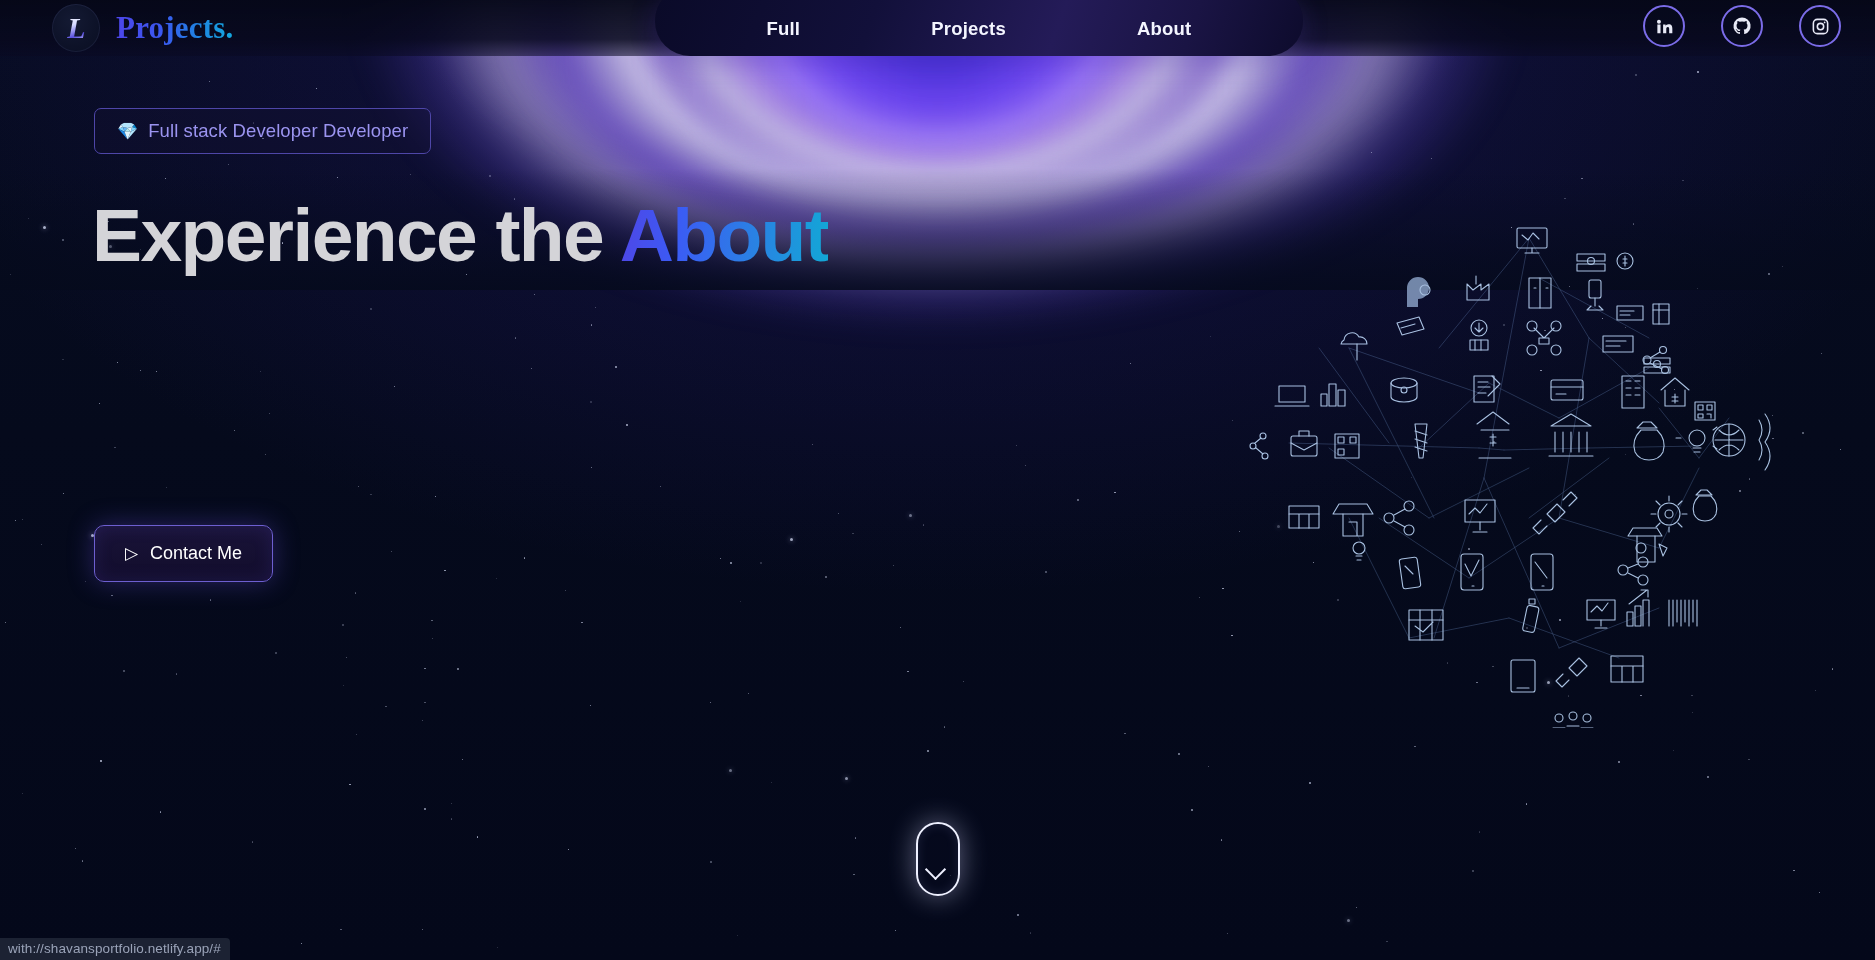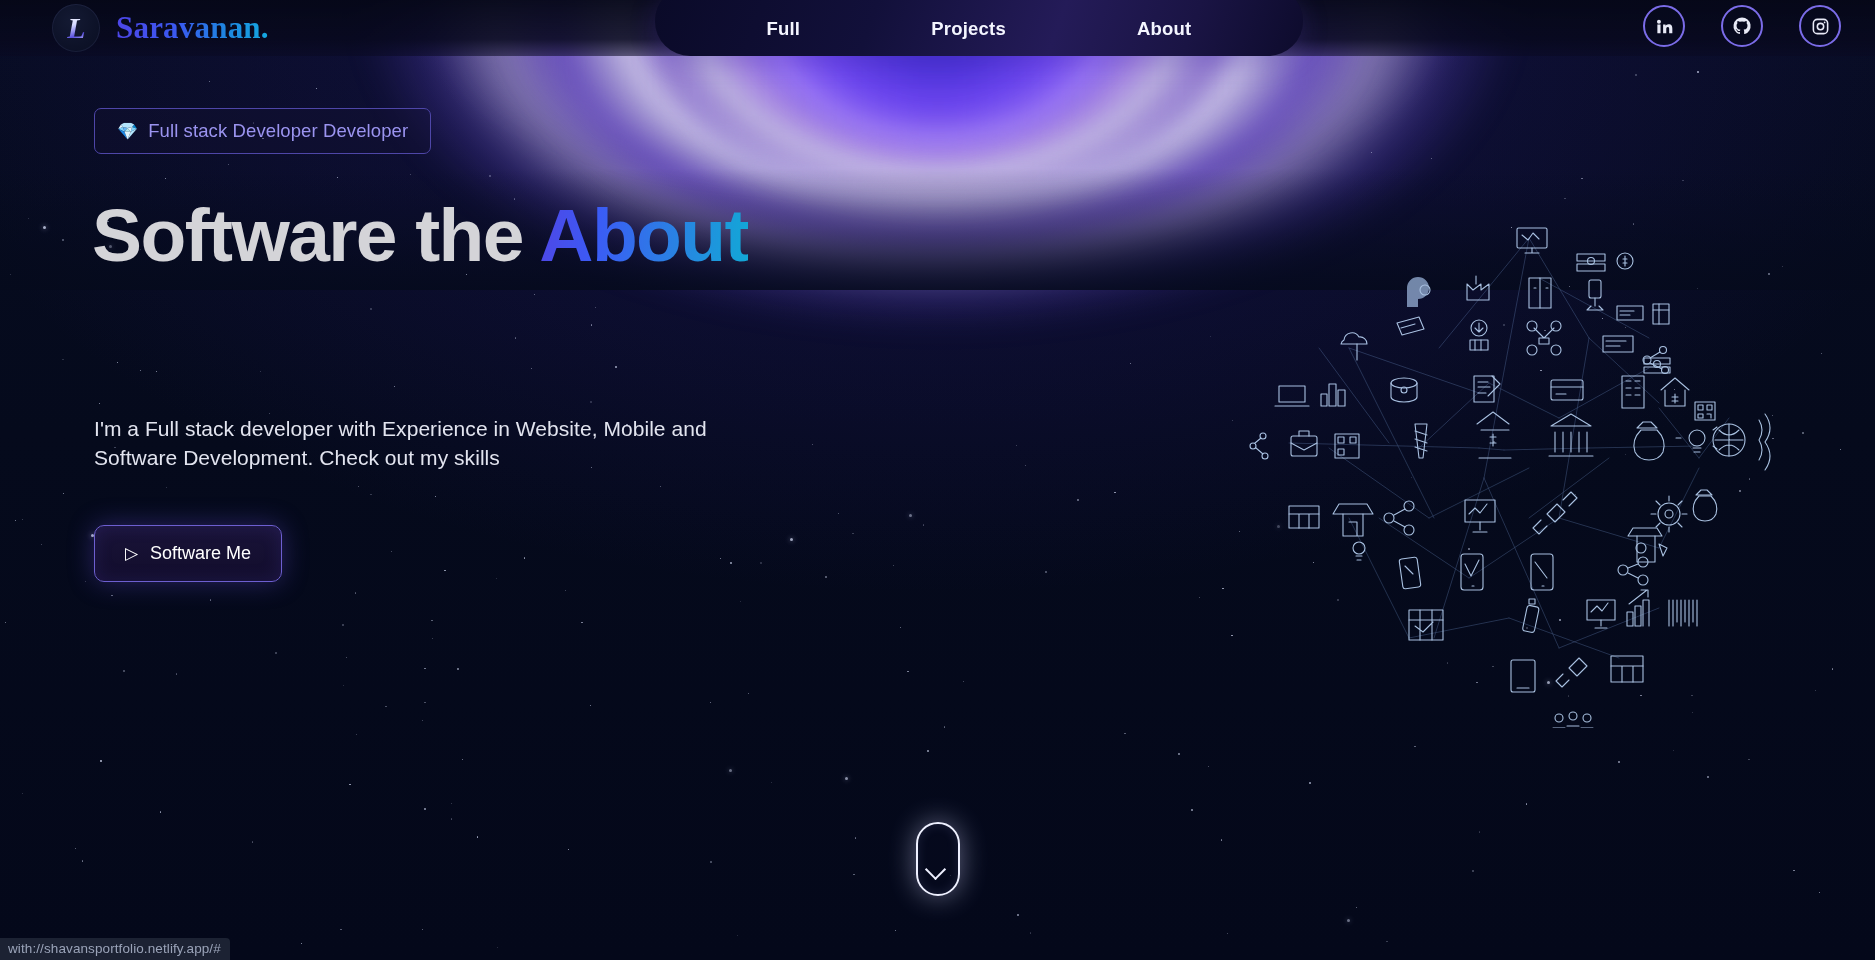--- a/index.html
+++ b/index.html
@@ -621,45 +621,44 @@
 
   <div class="hero">
 
     <div class="badge">
       <span class="badge-icon">💎</span>
       <span class="badge-text">Full stack Developer Developer</span>
     </div>
 
     <h1 class="headline">
       <span class="line">
-        <span>Software the </span><span class="grad">About</span>
+        <span>Experience the </span><span class="grad">About</span>
       </span>
     </h1>
 
-    <p class="subtitle">I'm a Full stack developer with Experience in Website, Mobile and Software Development. Check out my skills</p>
 
     <div class="cta">
       <span class="cta-icon">▷</span>
-      <span>Software Me</span>
+      <span>Contact Me</span>
     </div>
 
     <div class="scroll-hint">
       <div class="mouse-body"></div>
       <div class="mouse-chevron"></div>
     </div>
   </div>
 
   <div class="header">
     <div class="header-bg"></div>
 
     <div class="brand">
       <div class="brand-mark">
         <span>L</span>
       </div>
-      <div class="brand-name">Saravanan.</div>
+      <div class="brand-name">Projects.</div>
     </div>
 
     <nav class="nav-pill">
       <a class="nav-link">Full</a>
       <a class="nav-link">Projects</a>
       <a class="nav-link">About</a>
     </nav>
 
     <div class="socials">
       <div class="social">

